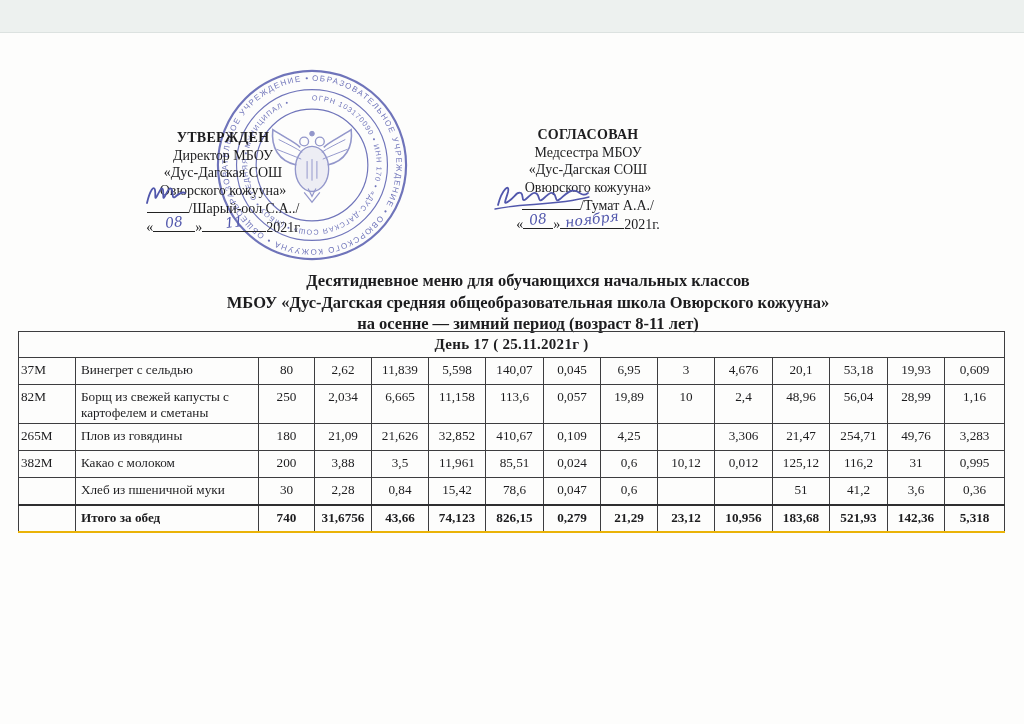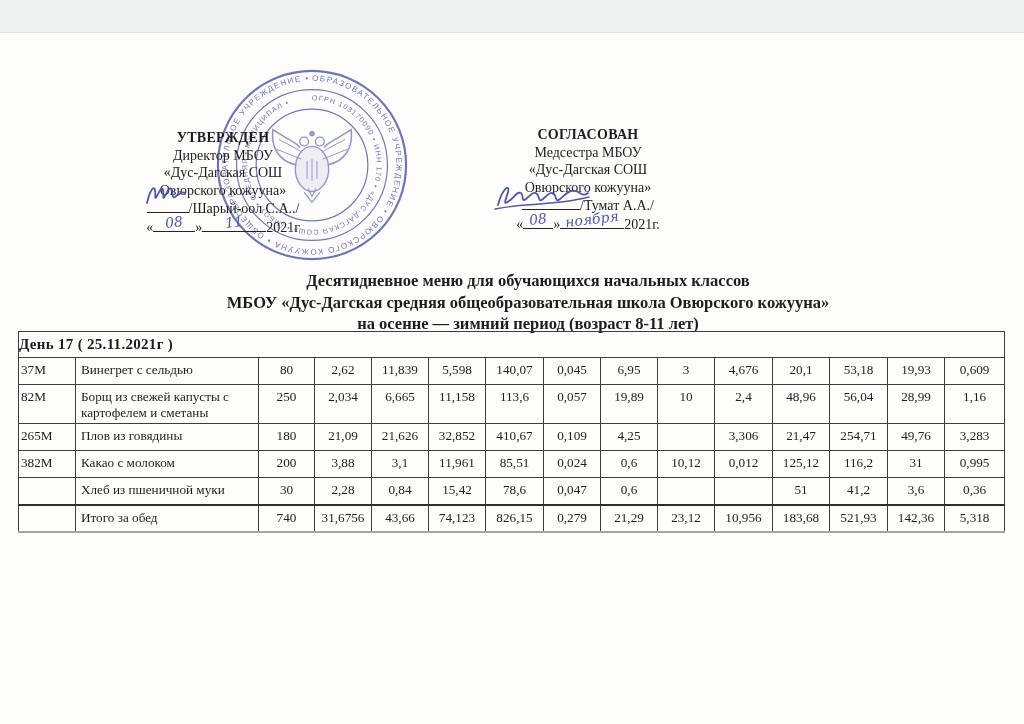--- a/index.html
+++ b/index.html
@@ -89,29 +89,29 @@
     z-index:2;
   }
   .menu-table th, .menu-table td {
     border:1px solid #3d3d3f;
     vertical-align:top;
   }
   .menu-table th {
     height:26px;
     font-size:15px;
     font-weight:bold;
-    text-align:left;
+    text-align:center;
     vertical-align:middle;
     letter-spacing:.3px;
     margin-left:17px;
   }
   .menu-table td { height:27px; padding:4px 2px 2px; text-align:center; line-height:16px; }
   .menu-table td.code { text-align:left; }
   .menu-table td.name { text-align:left; padding-left:5px; padding-right:4px; }
-  .menu-table tr.total td { font-weight:normal; border-top:2px solid #2e2e30; border-bottom:2px solid #a3a3a3; }
+  .menu-table tr.total td { font-weight:bold; border-top:2px solid #2e2e30; border-bottom:2px solid #eab308; }
 </style>
 </head>
 <body>
 
 <div class="doc-page">
 
   <div class="scan-strip"></div>
 
   <svg class="stamp" viewBox="0 0 200 200">
     <circle cx="100" cy="100" r="96" fill="none" stroke="currentColor" stroke-width="2.2"></circle>
@@ -256,21 +256,21 @@
           <td class="num">21,47</td>
           <td class="num">254,71</td>
           <td class="num">49,76</td>
           <td class="num">3,283</td>
         </tr>
         <tr>
           <td class="code">382М</td>
           <td class="name">Какао с молоком</td>
           <td class="num">200</td>
           <td class="num">3,88</td>
-          <td class="num">3,1</td>
+          <td class="num">3,5</td>
           <td class="num">11,961</td>
           <td class="num">85,51</td>
           <td class="num">0,024</td>
           <td class="num">0,6</td>
           <td class="num">10,12</td>
           <td class="num">0,012</td>
           <td class="num">125,12</td>
           <td class="num">116,2</td>
           <td class="num">31</td>
           <td class="num">0,995</td>

